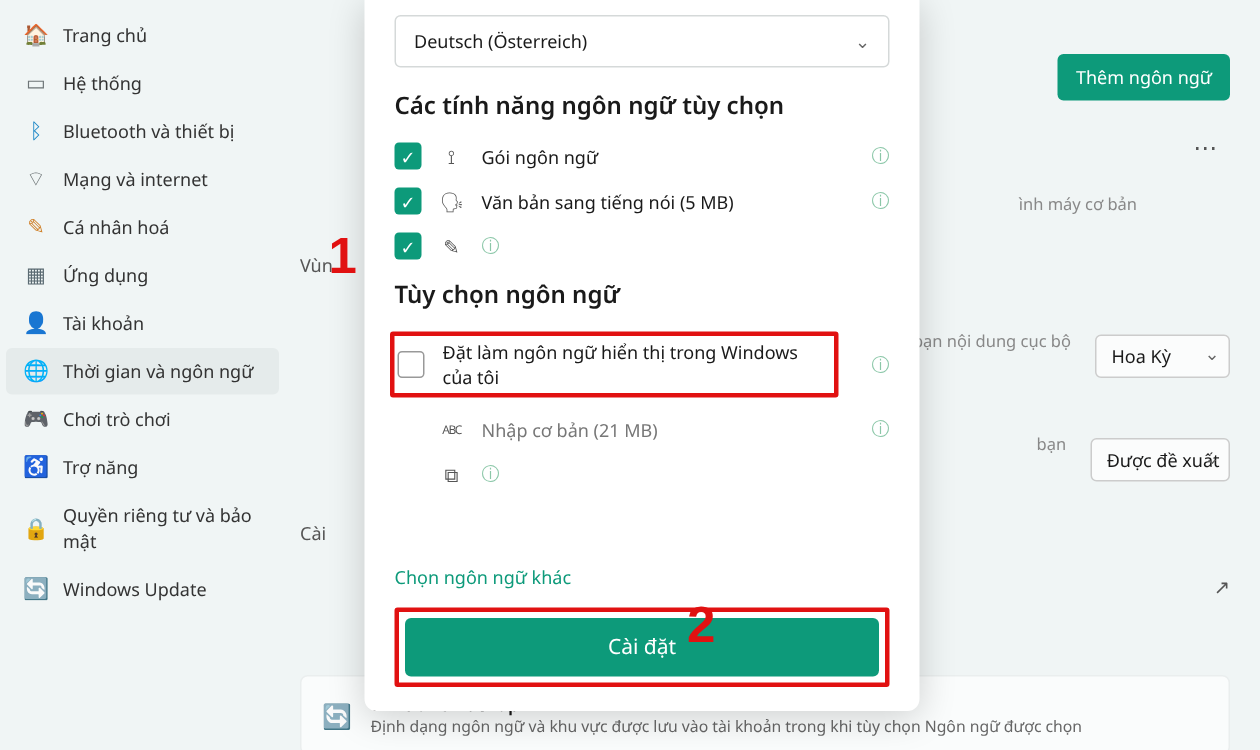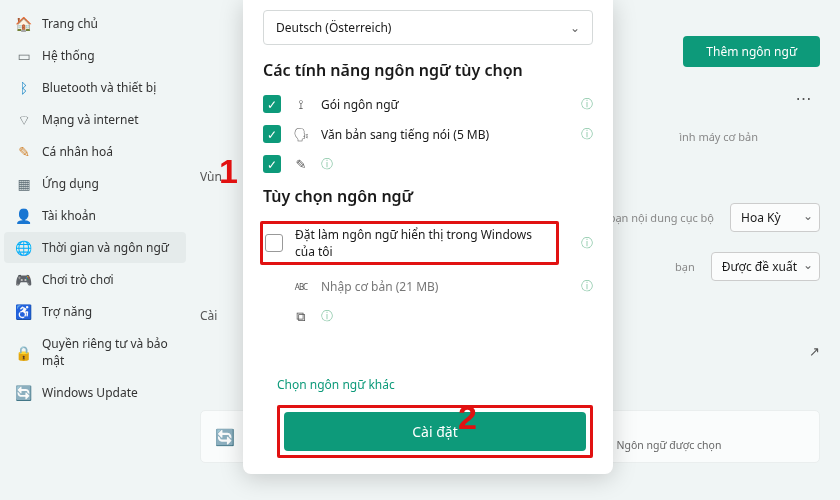--- a/index.html
+++ b/index.html
@@ -8,23 +8,23 @@
 .bg { width: 100%; height: 100%; display: flex; }
 
 .sidebar { width: 190px; padding: 8px 4px; }
 .nav-item { display: flex; align-items: center; gap: 10px; padding: 7px 12px; border-radius: 4px; cursor: pointer; color: #333; margin-bottom: 1px; }
 .nav-item.active { background: #e5ebeb; }
 .nav-item .ic { width: 16px; height: 16px; display: flex; align-items: center; justify-content: center; font-size: 14px; }
 
 .main { flex: 1; padding: 0 20px 0 10px; position: relative; }
 .main-row { display: flex; align-items: center; justify-content: space-between; padding: 10px 0; }
 .section-label { color: #555; font-size: 12px; }
-.btn-teal { background: #0d9a7a; color: #fff; border: none; border-radius: 4px; padding: 7px 23px; font-size: 12px; cursor: pointer; }
+.btn-teal { background: #0d9a7a; color: #fff; border: none; border-radius: 4px; padding: 7px 12px; font-size: 12px; cursor: pointer; }
 .dots { width: 32px; text-align: center; color: #555; font-size: 16px; letter-spacing: 1px; cursor: pointer; }
-.select-box { border: 1px solid #ccc; background: #fbfcfc; border-radius: 4px; padding: 5px 22px 5px 10px; font-size: 12px; min-width: 90px; position: relative; cursor: pointer; }
+.select-box { border: 1px solid #ccc; background: #fbfcfc; border-radius: 4px; padding: 5px 6px 5px 10px; font-size: 12px; min-width: 90px; position: relative; cursor: pointer; margin-top: 20px; }
 .select-box::after { content: "⌄"; position: absolute; right: 6px; top: 3px; color: #666; }
 .card-row { background: #fafcfc; border: 1px solid #eaeeee; border-radius: 5px; padding: 10px 14px; display: flex; align-items: center; gap: 12px; margin-top: 40px; }
 .card-row .ic { font-size: 16px; color: #444; }
 .card-row .tt { font-weight: 600; font-size: 12px; }
 .card-row .sub { font-size: 10.5px; color: #666; }
 .ext-ic { color: #555; font-size: 13px; }
 
 
 .modal { position: absolute; left: 243px; top: 0; width: 370px; height: 474px; background: #fff; border-radius: 0 0 8px 8px; box-shadow: 0 4px 24px rgba(0,0,0,0.18); display: flex; flex-direction: column; }
 .modal-body { flex: 1; padding: 10px 20px 0 20px; overflow: hidden; }
@@ -34,21 +34,21 @@
 .opt { display: flex; align-items: center; gap: 12px; padding: 6px 0; }
 .chk { width: 18px; height: 18px; border-radius: 3px; display: flex; align-items: center; justify-content: center; flex-shrink: 0; }
 .chk.on { background: #0d9a7a; color: #fff; font-size: 12px; }
 .chk.off { border: 1.5px solid #999; background: #fff; }
 .opt-ic { width: 16px; color: #555; font-size: 13px; flex-shrink: 0; text-align: center; }
 .opt-lbl { flex: 1; font-size: 12px; }
 .opt-info { color: #8bc7a8; font-size: 12px; }
 .opt.req .chk { visibility: hidden; }
 .opt.req .opt-lbl { color: #777; }
 .redbox1 { border: 3px solid #e11111; border-radius: 2px; padding: 2px; margin-left: -3px; margin-right: 10px; }
-.modal-footer { padding: 10px 20px 16px 20px; margin-left: 14px; }
+.modal-footer { padding: 10px 20px 16px 20px; }
 .link-alt { color: #0d9a7a; font-size: 12px; cursor: pointer; display: block; margin-bottom: 12px; }
 .btn-row { border: 3px solid #e11111; border-radius: 2px; padding: 4px; display: flex; gap: 10px; }
 .btn-install { flex: 1; background: #0d9a7a; color: #fff; border: none; border-radius: 4px; padding: 10px; font-size: 14px; cursor: pointer; }
 .btn-cancel { flex: 1; background: #fff; color: #333; border: 1px solid #d0d4d4; border-radius: 4px; padding: 10px; font-size: 12px; cursor: pointer; }
 
 .anno { position: absolute; font-size: 34px; font-weight: 700; color: #e11111; font-family: Arial, sans-serif; }
 .anno.a1 { left: 219px; top: 152px; }
 .anno.a2 { left: 458px; top: 398px; }
 .faded-text { color: #888; font-size: 11px; }
 </style>

